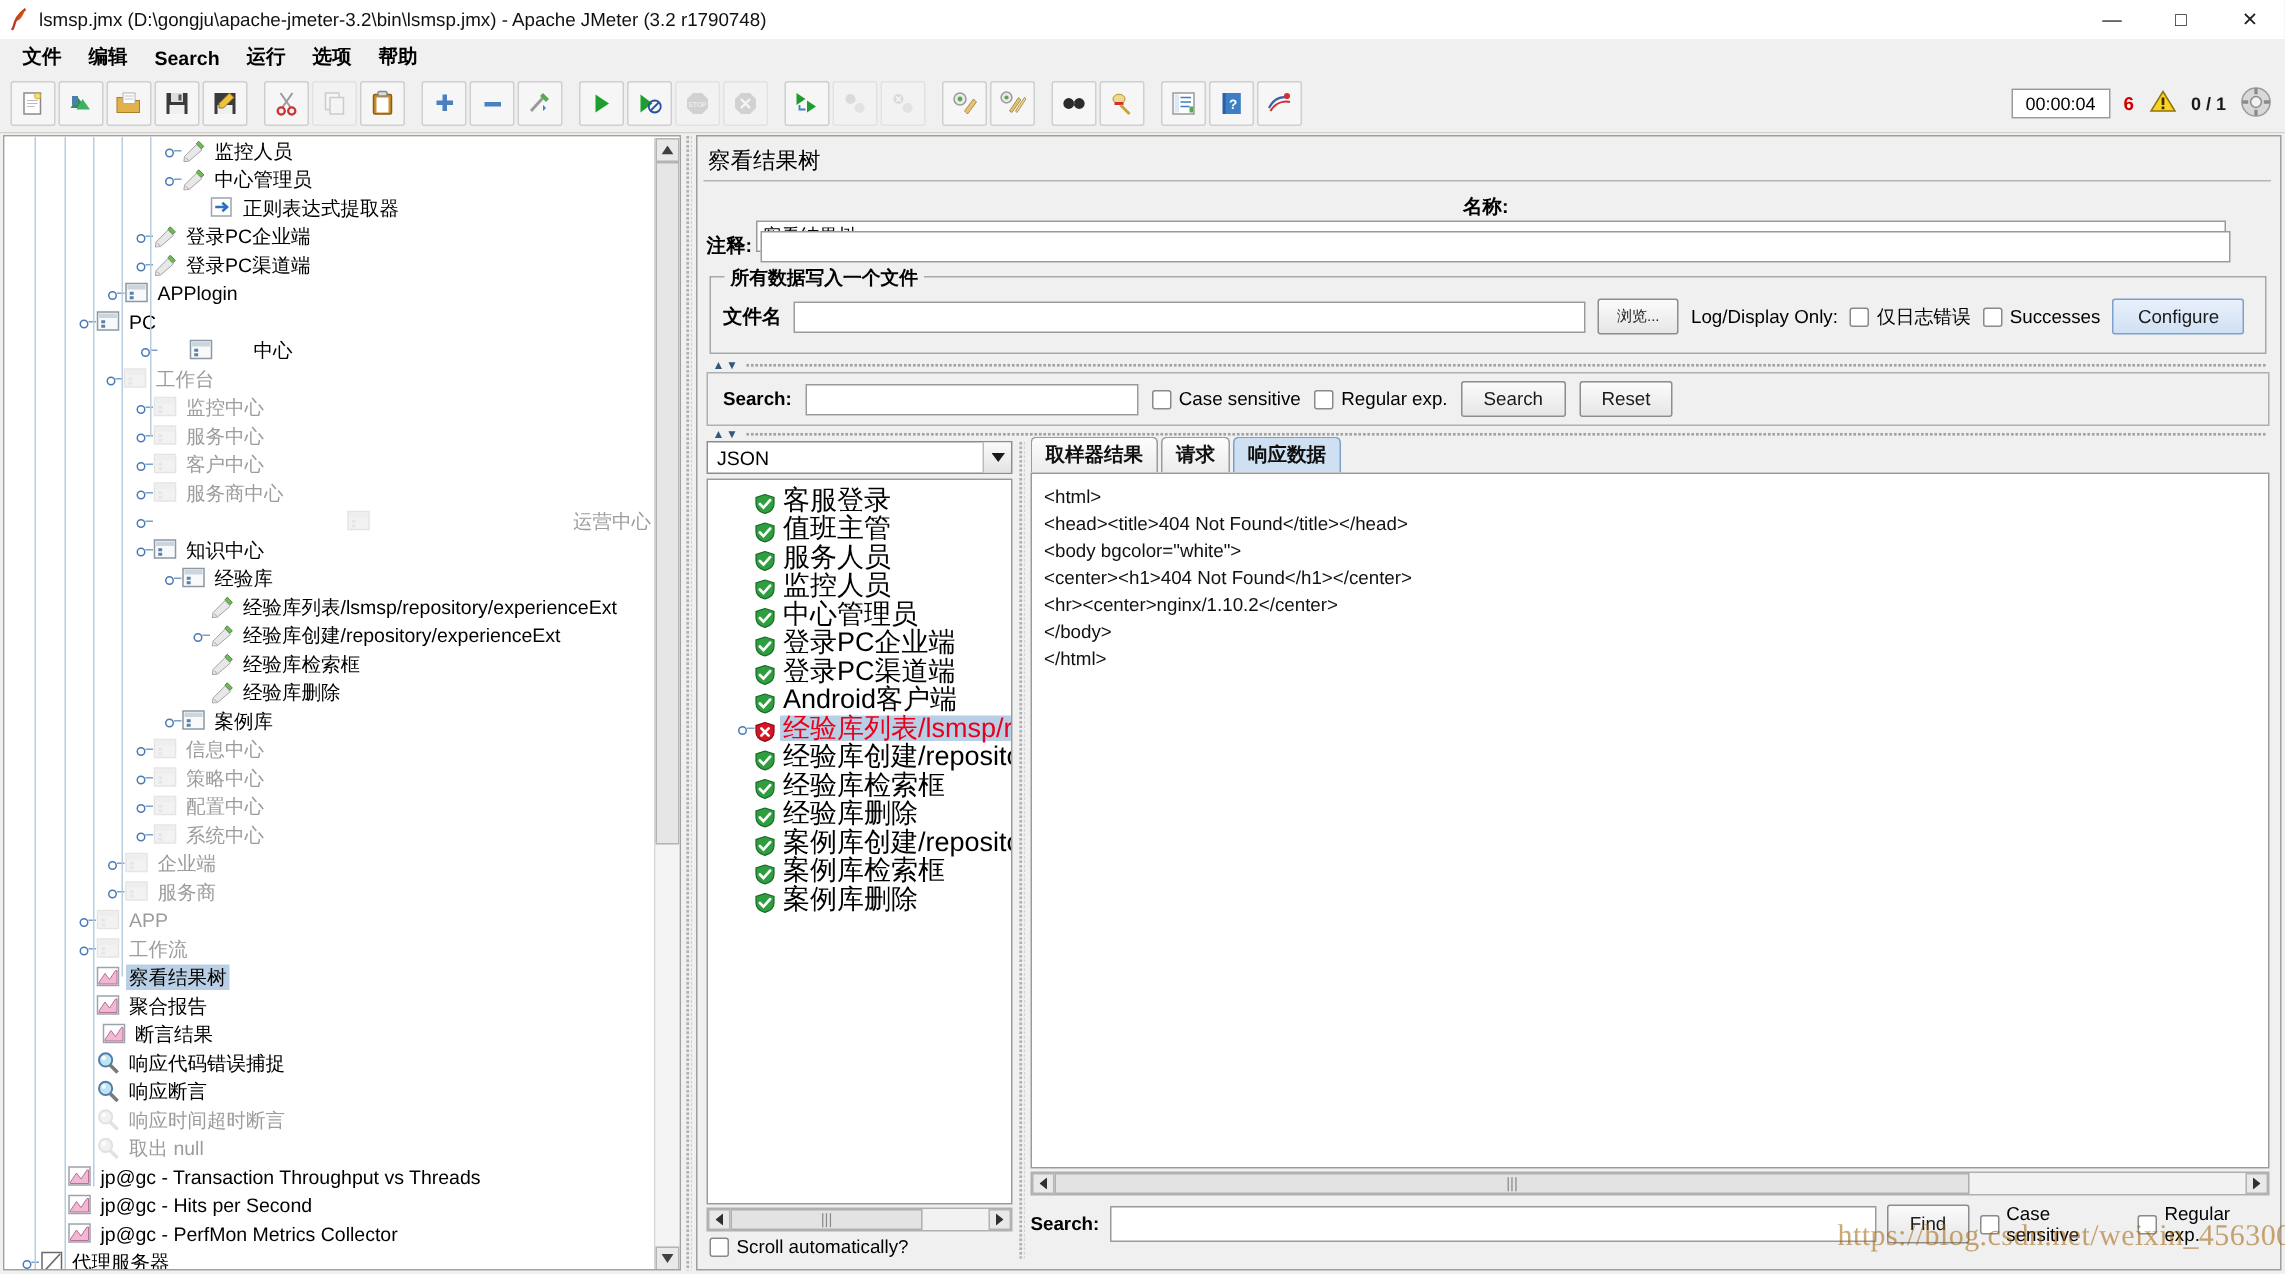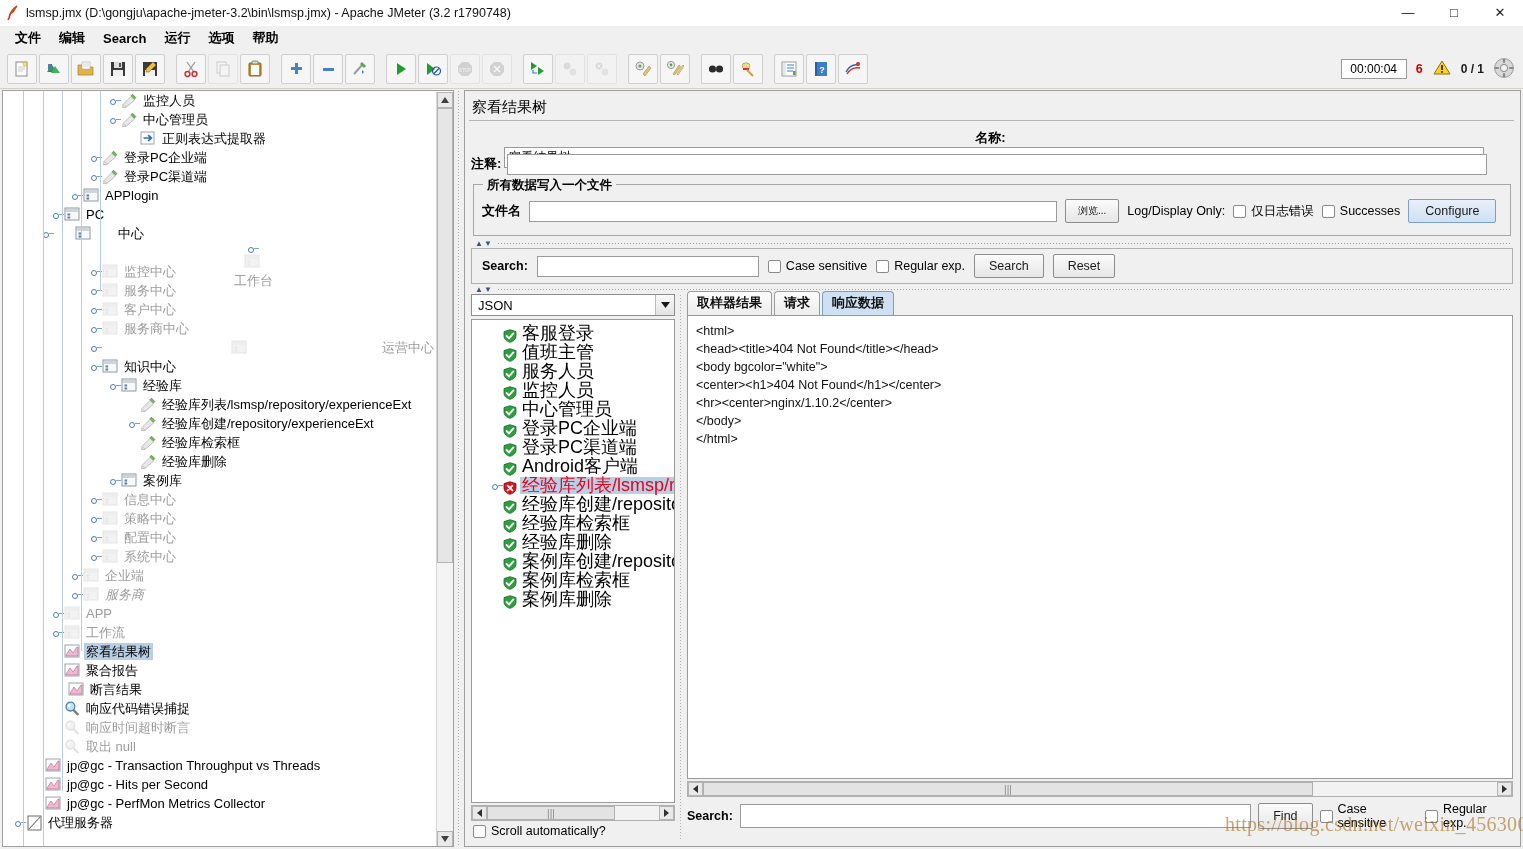--- a/index.html
+++ b/index.html
@@ -529,31 +529,31 @@
         <div class="trow" style="padding-left: 50px;">
           <span class="knob has"></span>
           <span class="ticon"><svg width="16" height="14" viewBox="0 0 16 14">
               <rect x="1" y="1" width="14" height="12" fill="#f7f9fb" stroke="#8c98a4"></rect>
               <rect x="2" y="2" width="12" height="3" fill="#ccd5de"></rect>
               <rect x="3.5" y="6.5" width="2.6" height="2" fill="#5b7fa6"></rect>
               <rect x="3.5" y="9.5" width="2.6" height="2" fill="#5b7fa6"></rect>
             </svg></span>
           <span class="tlabel">PC</span>
         </div>
-        <div class="trow" style="padding-left: 40px; gap: 21px;">
+        <div class="trow" style="padding-left: 91px; gap: 21px;">
           <span class="knob has"></span>
           <span class="ticon"><svg width="16" height="14" viewBox="0 0 16 14">
               <rect x="1" y="1" width="14" height="12" fill="#f7f9fb" stroke="#8c98a4"></rect>
               <rect x="2" y="2" width="12" height="3" fill="#ccd5de"></rect>
               <rect x="3.5" y="6.5" width="2.6" height="2" fill="#5b7fa6"></rect>
               <rect x="3.5" y="9.5" width="2.6" height="2" fill="#5b7fa6"></rect>
             </svg></span>
           <span class="tlabel">中心</span>
         </div>
-        <div class="trow dim" style="padding-left: 68px; flex-direction: column;">
+        <div class="trow dim" style="padding-left: 68px;">
           <span class="knob has"></span>
           <span class="ticon" style="opacity: 0.45;"><svg width="16" height="14" viewBox="0 0 16 14">
               <rect x="1" y="1" width="14" height="12" fill="#e4e4e4" stroke="#c6c6c6"></rect>
               <rect x="2" y="2" width="12" height="3" fill="#dadada"></rect>
               <rect x="3.5" y="6.5" width="2.6" height="2" fill="#c8c8c8"></rect>
               <rect x="3.5" y="9.5" width="2.6" height="2" fill="#c8c8c8"></rect>
             </svg></span>
           <span class="tlabel">工作台</span>
         </div>
         <div class="trow dim" style="padding-left: 88px;">
@@ -715,21 +715,21 @@
         <div class="trow dim" style="padding-left: 69px;">
           <span class="knob has"></span>
           <span class="ticon" style="opacity: 0.45;"><svg width="16" height="14" viewBox="0 0 16 14">
               <rect x="1" y="1" width="14" height="12" fill="#e4e4e4" stroke="#c6c6c6"></rect>
               <rect x="2" y="2" width="12" height="3" fill="#dadada"></rect>
               <rect x="3.5" y="6.5" width="2.6" height="2" fill="#c8c8c8"></rect>
               <rect x="3.5" y="9.5" width="2.6" height="2" fill="#c8c8c8"></rect>
             </svg></span>
           <span class="tlabel">企业端</span>
         </div>
-        <div class="trow dim" style="padding-left: 69px; font-style: italic;">
+        <div class="trow dim" style="padding-left: 69px;">
           <span class="knob has"></span>
           <span class="ticon" style="opacity: 0.45;"><svg width="16" height="14" viewBox="0 0 16 14">
               <rect x="1" y="1" width="14" height="12" fill="#e4e4e4" stroke="#c6c6c6"></rect>
               <rect x="2" y="2" width="12" height="3" fill="#dadada"></rect>
               <rect x="3.5" y="6.5" width="2.6" height="2" fill="#c8c8c8"></rect>
               <rect x="3.5" y="9.5" width="2.6" height="2" fill="#c8c8c8"></rect>
             </svg></span>
           <span class="tlabel">服务商</span>
         </div>
         <div class="trow dim" style="padding-left: 50px;">
@@ -777,20 +777,29 @@
           <span class="tlabel">断言结果</span>
         </div>
         <div class="trow" style="padding-left: 50px;">
           <span class="knob"></span>
           <span class="ticon"><svg width="17" height="15" viewBox="0 0 17 15">
               <circle cx="6.4" cy="5.6" r="4.4" fill="#bfe2f5" stroke="#4f7fa8" stroke-width="1.3"></circle>
               <circle cx="5.2" cy="4.4" r="1.5" fill="#ffffff" opacity=".85"></circle>
               <path d="M9.4 9 L14.4 14" stroke="#7a7a7a" stroke-width="2.4"></path>
             </svg></span>
           <span class="tlabel">响应代码错误捕捉</span>
+        </div>
+        <div class="trow" style="padding-left: 50px;">
+          <span class="knob"></span>
+          <span class="ticon"><svg width="17" height="15" viewBox="0 0 17 15">
+              <circle cx="6.4" cy="5.6" r="4.4" fill="#bfe2f5" stroke="#4f7fa8" stroke-width="1.3"></circle>
+              <circle cx="5.2" cy="4.4" r="1.5" fill="#ffffff" opacity=".85"></circle>
+              <path d="M9.4 9 L14.4 14" stroke="#7a7a7a" stroke-width="2.4"></path>
+            </svg></span>
+          <span class="tlabel">响应断言</span>
         </div>
         <div class="trow dim" style="padding-left: 50px;">
           <span class="knob"></span>
           <span class="ticon" style="opacity: 0.45;"><svg width="17" height="15" viewBox="0 0 17 15">
               <circle cx="6.4" cy="5.6" r="4.4" fill="#e2e2e2" stroke="#bdbdbd" stroke-width="1.3"></circle>
               <circle cx="5.2" cy="4.4" r="1.5" fill="#ffffff" opacity=".85"></circle>
               <path d="M9.4 9 L14.4 14" stroke="#c0c0c0" stroke-width="2.4"></path>
             </svg></span>
           <span class="tlabel">响应时间超时断言</span>
         </div>

